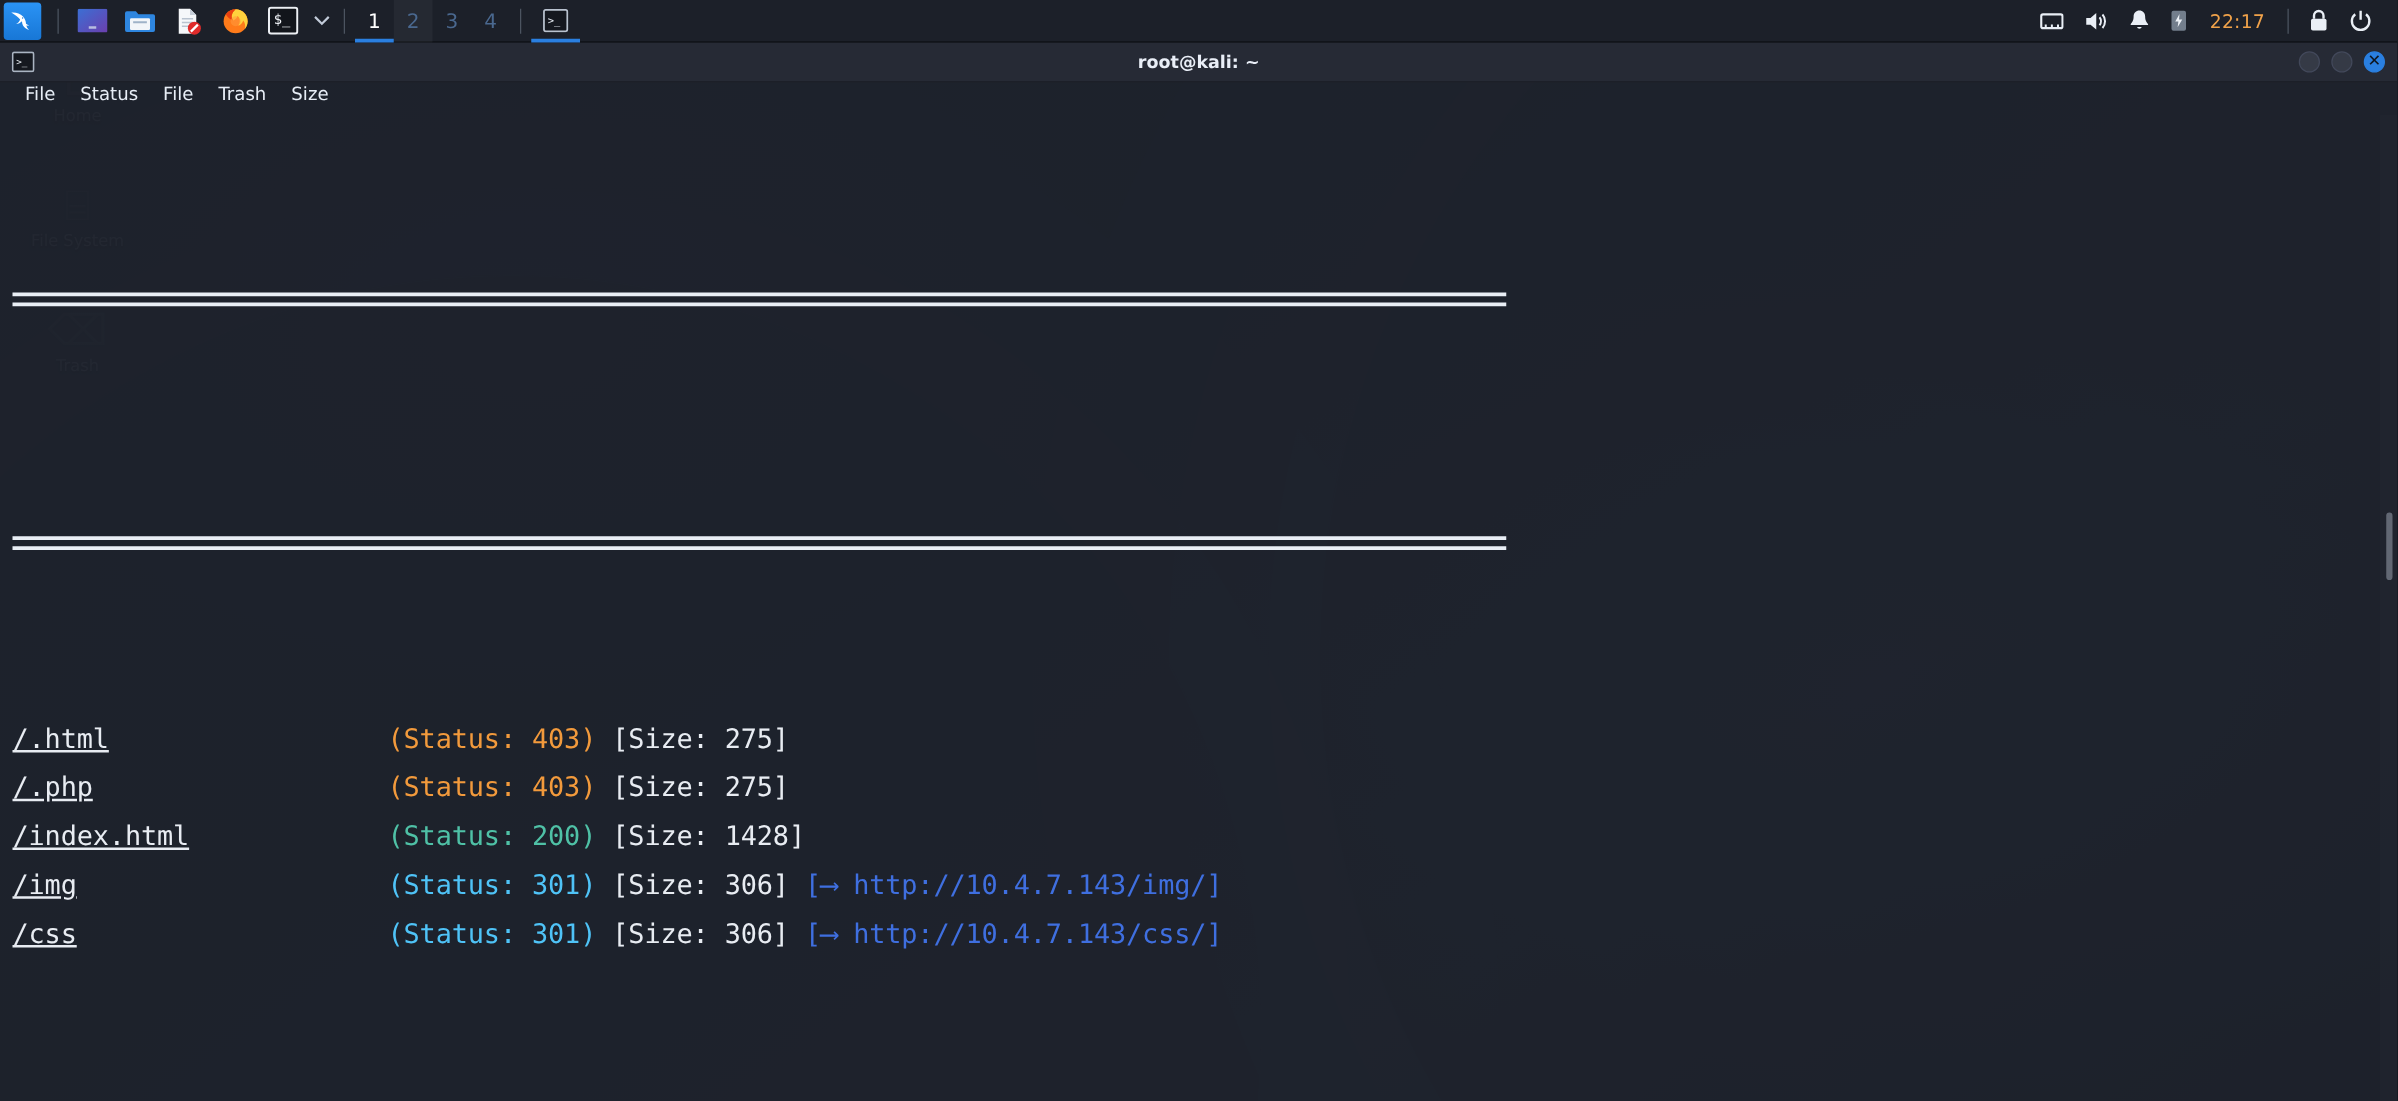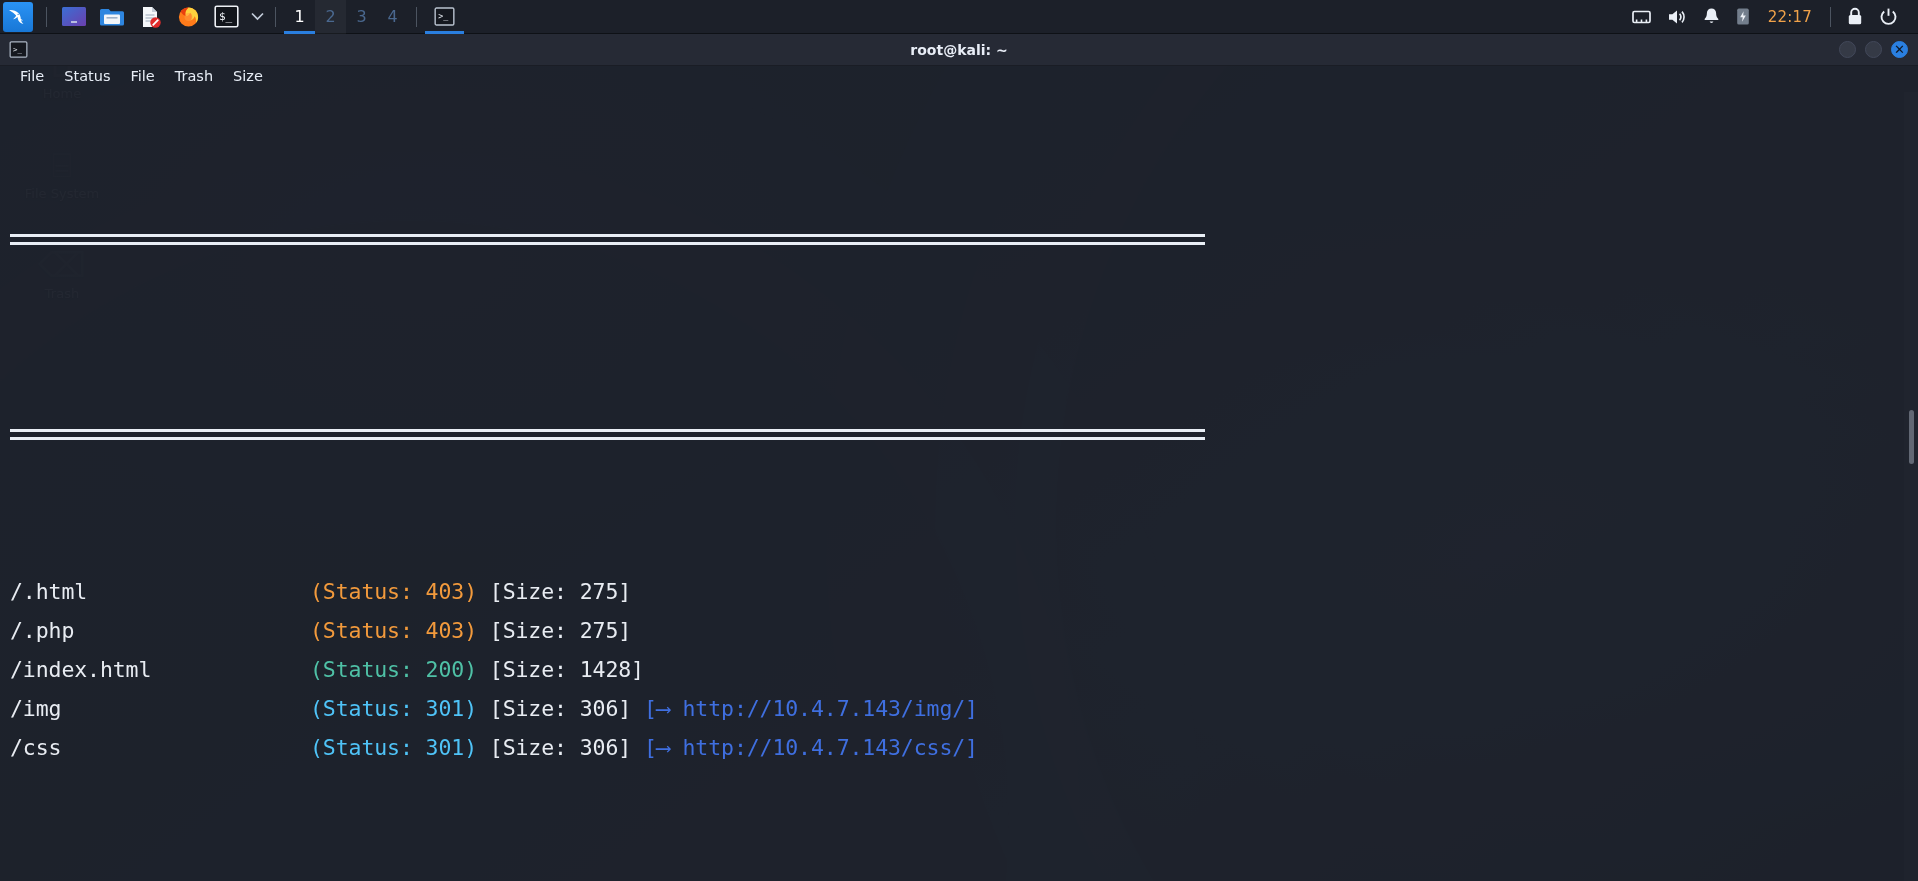--- a/index.html
+++ b/index.html
@@ -239,21 +239,21 @@
   }
   .rule span {
     position:absolute; left: 0; right: 0;
     height: 3px;
     background: #e9eef5;
     box-shadow: 0 8px 0 0 #e9eef5;
     top: 13px;
   }
   .tline { height: 39px; }
 
-  .col-path { display:inline-block; width: 300px; }
+  .col-path { display:inline-block; width: 300px; text-decoration: underline; }
 
   
   #scrollbar {
     position:absolute; right: 0; top: 0;
     width: 14px; height: 100%;
     background: rgba(255,255,255,0.012);
   }
   #scroll-thumb {
     position:absolute; right: 4px;
     top: 318px;

